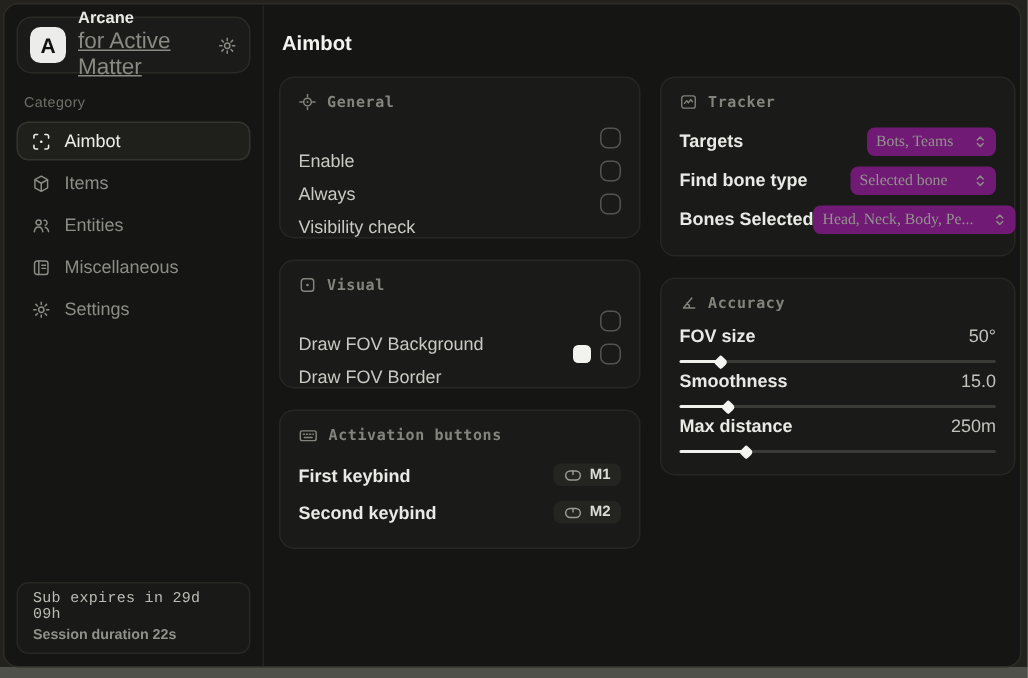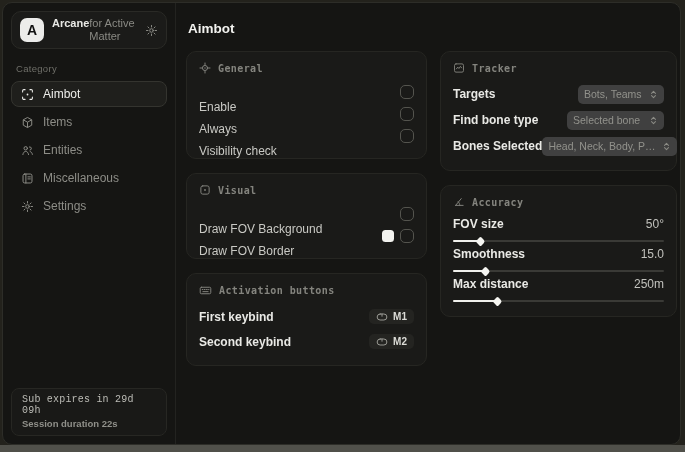--- a/index.html
+++ b/index.html
@@ -22,23 +22,23 @@
   }
   .brand-card {
     height:38px; background:#1b1b19; border:1px solid #2a2a26; border-radius:10px;
     display:flex; align-items:center; gap:8px; padding:0 8px;
   }
   .logo {
     width:24px; height:24px; background:#ececea; border-radius:7px;
     display:flex; align-items:center; justify-content:center;
     color:#111; font-weight:700; font-size:14px;
   }
-  .brand-text { display:flex; flex-direction:row; line-height:1.15; flex:1; min-width:0; }
+  .brand-text { display:flex; flex-direction:column; line-height:1.15; flex:1; min-width:0; }
   .brand-title { font-size:11px; font-weight:700; color:#e9e9e5; }
-  .brand-sub { font-size:11px; color:#8a8a84; }
+  .brand-sub { font-size:15px; color:#8a8a84;text-decoration:underline; }
   .brand-gear { color:#8d8d87; display:flex; }
   .category-label { margin:14px 0 7px 5px; font-size:9.5px; color:#6f6f69; letter-spacing:.3px; }
   .nav { display:flex; flex-direction:column; gap:2px; }
   .nav-item {
     height:26px; display:flex; align-items:center; gap:9px; padding:0 9px;
     border:1px solid transparent; border-radius:8px;
     color:#8d8d87; font-size:12px; cursor:default;
   }
   .nav-item .nicon { display:flex; color:inherit; }
   .nav-item.active { background:#1f1f1c; border-color:#34342f; color:#ededea; }
@@ -78,21 +78,21 @@
     display:flex; align-items:center; gap:5px; background:#242421; border-radius:5px;
     padding:2px 7px; cursor:pointer;
   }
   .key-badge .kicon { display:flex; color:#9b9b95; }
   .key-badge .ktext { font-size:10px; font-weight:700; color:#dcdcd7; }
   
   .trk-row { height:26px;justify-content:space-between; }
   .trk-label { font-size:12px; font-weight:700; color:#e9e9e5; white-space:nowrap; }
   .pill {
     display:flex; align-items:center; justify-content:space-between; gap:6px;
-    background:#404040; border-radius:5px; height:19px; padding:0 6px; cursor:pointer; flex:0 0 auto;
+    background:#701a75; border-radius:5px; height:19px; padding:0 6px; cursor:pointer; flex:0 0 auto;font-family:Liberation Serif, serif;
   }
   .pill-text { font-size:10.5px; color:#92928c; white-space:nowrap; overflow:hidden; text-overflow:ellipsis; }
   .pill .picon { display:flex; color:#8a8a84; flex:0 0 auto; }
   .pill.w1 { width:86px; } .pill.w2 { width:97px; } .pill.w3 { width:135px; }
   
   .slider-group { }
   .slider-head { display:flex; justify-content:space-between; align-items:center; height:18px; }
   .slider-label { font-size:12px; font-weight:700; color:#e9e9e5; }
   .slider-value { font-size:12px; color:#c2c2bd; }
   .slider-track { position:relative; height:2px; background:#3a3a36; border-radius:1px; margin:7px 0 3px 0; cursor:pointer; }

